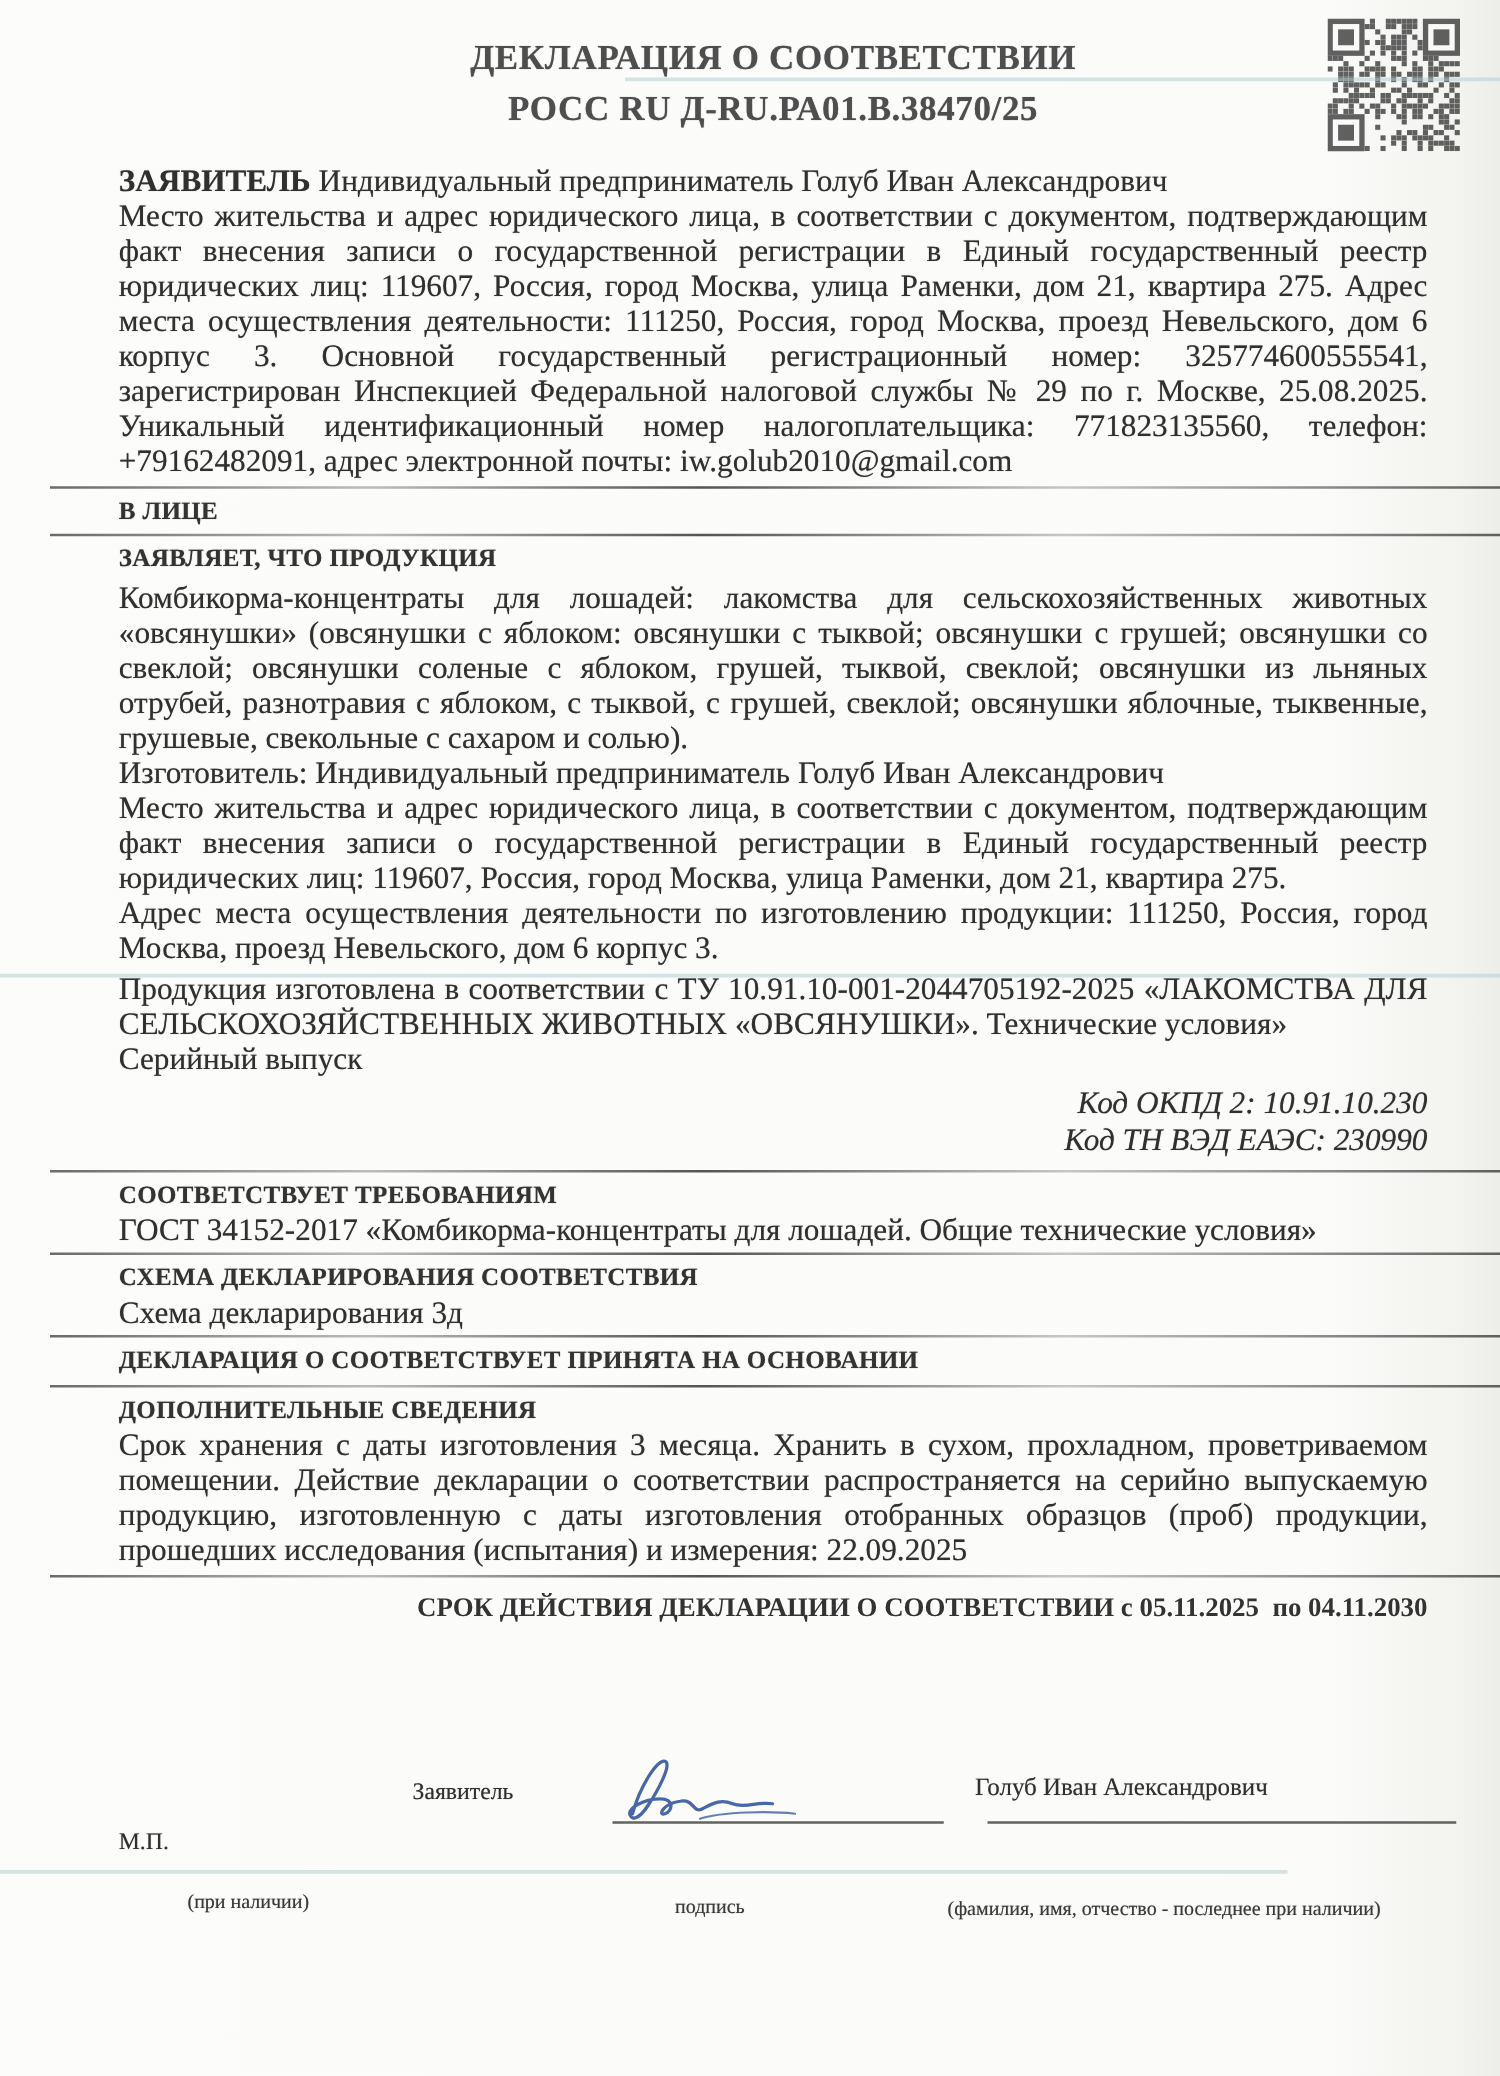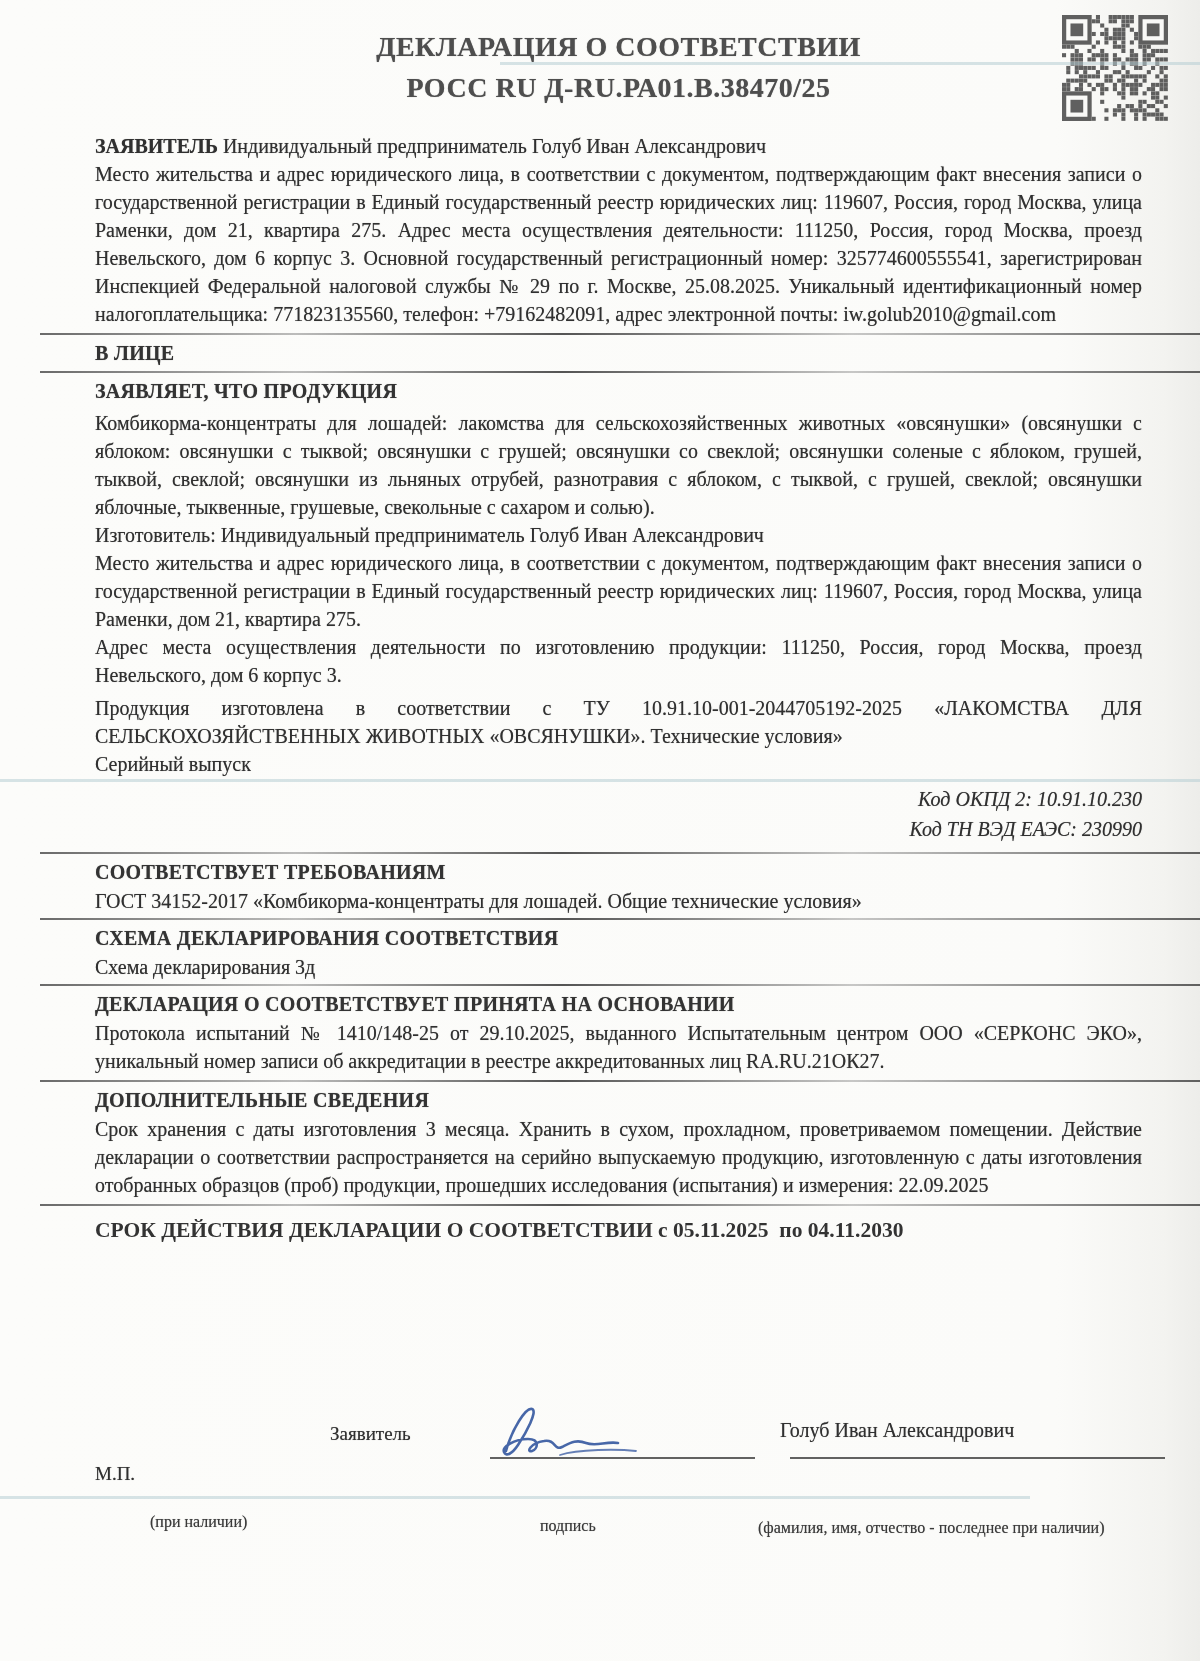--- a/index.html
+++ b/index.html
@@ -6,31 +6,31 @@
   .page {
     position:relative; width:1200px; height:1661px; margin:0 auto;
     background:linear-gradient(90deg,#fcfcfa 0%, #fbfbf9 88%, #f3f3f0 97%, #ededea 100%);
     font-family:"Liberation Serif", "DejaVu Serif", serif;
     color:#2e2e2e; overflow:hidden;
   }
   .content { position:absolute; left:95px; right:58px; top:0; }
   .title-block { margin-top:26px; text-align:center; font-weight:bold;
     font-size:28px; line-height:41px; color:#4e4e4e; letter-spacing:0.5px;
     text-shadow:0 0 0.8px rgba(70,70,70,.65); }
-  .p { font-size:20px; line-height:28px; text-align:justify; margin:0;
+  .p { font-size:25px; line-height:28px; text-align:justify; margin:0;
     text-shadow:0 0 0.7px rgba(45,45,45,.6); color:#303030; }
   .p.short { text-align:left; }
   .h { font-weight:bold; font-size:20px; line-height:30px; margin:0;
     letter-spacing:0.3px; color:#333; text-shadow:0 0 0.8px rgba(50,50,50,.65); }
   .rule { height:2px; margin:3px -58px 3px -55px;
     background:linear-gradient(90deg, rgba(70,70,70,.8) 0%, rgba(110,110,110,.45) 22%,
       rgba(55,55,55,.85) 45%, rgba(120,120,120,.4) 70%, rgba(60,60,60,.8) 100%); }
   .codes { margin-left:245px; text-align:right; line-height:30px;font-style:italic; }
   .validity { font-size:21.5px; line-height:34px; font-weight:bold;
-    text-align:left; margin-top:7px; color:#333; }
+    text-align:right; margin-top:7px; color:#333; }
   .validity .dates { font-weight:bold; }
   .scanline { position:absolute; height:3px; pointer-events:none; z-index:6;
     background:rgba(183,205,212,.55); }
   #qr { position:absolute; left:1062px; top:13px; width:106px; height:110px; z-index:2; }
   .sigblock { position:absolute; left:0; top:1405px; width:1200px; height:220px;
     font-size:19px; color:#303030; text-shadow:0 0 0.7px rgba(45,45,45,.55); }
   .sig-mp { position:absolute; left:95px; top:18px;margin-top:40px; }
   .sig-applicant { position:absolute; left:330px; top:18px; }
   .sig-name { position:absolute; left:780px; top:14px; font-size:20px; }
   .sigline { position:absolute; height:2px; background:rgba(70,70,70,.85); top:52px; }
@@ -324,21 +324,20 @@
     <div class="rule" style="margin-top:8px;"></div>
     <p class="h">СООТВЕТСТВУЕТ ТРЕБОВАНИЯМ</p>
     <p class="p short">ГОСТ 34152-2017 «Комбикорма-концентраты для лошадей. Общие технические условия»</p>
 
     <div class="rule"></div>
     <p class="h">СХЕМА ДЕКЛАРИРОВАНИЯ СООТВЕТСТВИЯ</p>
     <p class="p short">Схема декларирования 3д</p>
 
     <div class="rule"></div>
     <p class="h">ДЕКЛАРАЦИЯ О СООТВЕТСТВУЕТ ПРИНЯТА НА ОСНОВАНИИ</p>
-    <p class="p">Протокола испытаний № 1410/148-25 от 29.10.2025, выданного Испытательным центром ООО «СЕРКОНС ЭКО», уникальный номер записи об аккредитации в реестре аккредитованных лиц RA.RU.21ОК27.</p>
 
     <div class="rule" style="margin-top:5px;"></div>
     <p class="h">ДОПОЛНИТЕЛЬНЫЕ СВЕДЕНИЯ</p>
     <p class="p">Срок хранения с даты изготовления 3 месяца. Хранить в сухом, прохладном, проветриваемом помещении. Действие декларации о соответствии распространяется на серийно выпускаемую продукцию, изготовленную с даты изготовления отобранных образцов (проб) продукции, прошедших исследования (испытания) и измерения: 22.09.2025</p>
 
     <div class="rule" style="margin-top:5px;"></div>
     <p class="validity">
       <span>СРОК ДЕЙСТВИЯ ДЕКЛАРАЦИИ О СООТВЕТСТВИИ</span>
       <span class="dates">с 05.11.2025 &nbsp;по 04.11.2030</span>
     </p>

